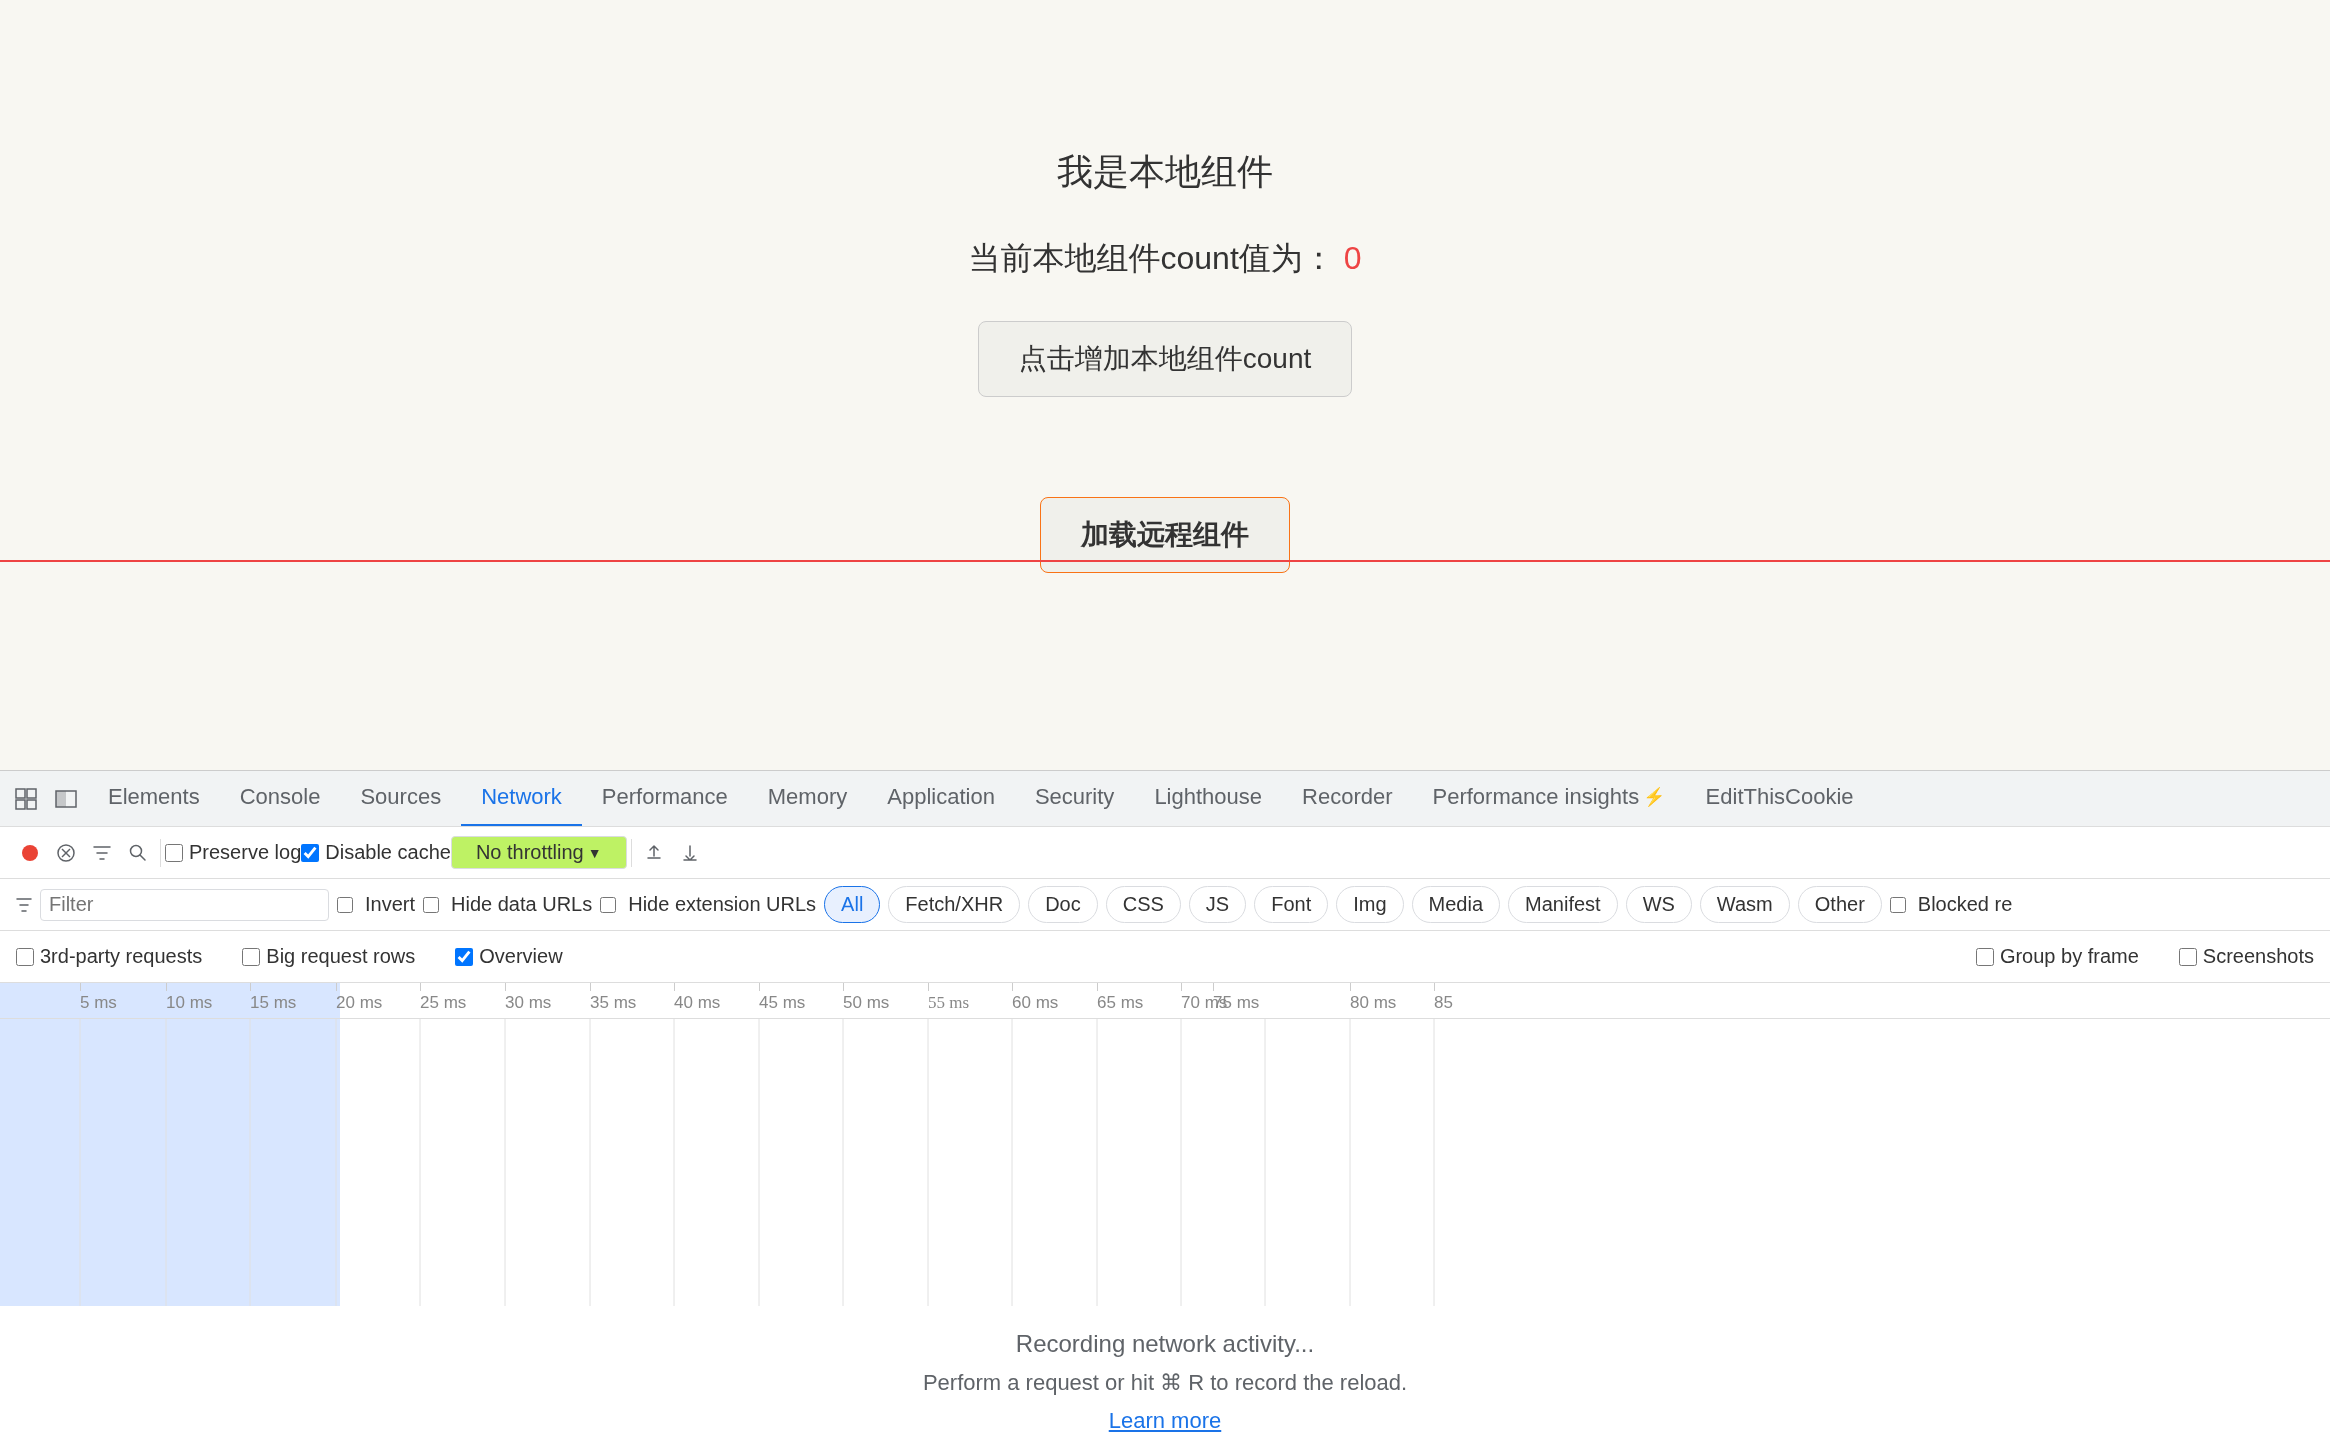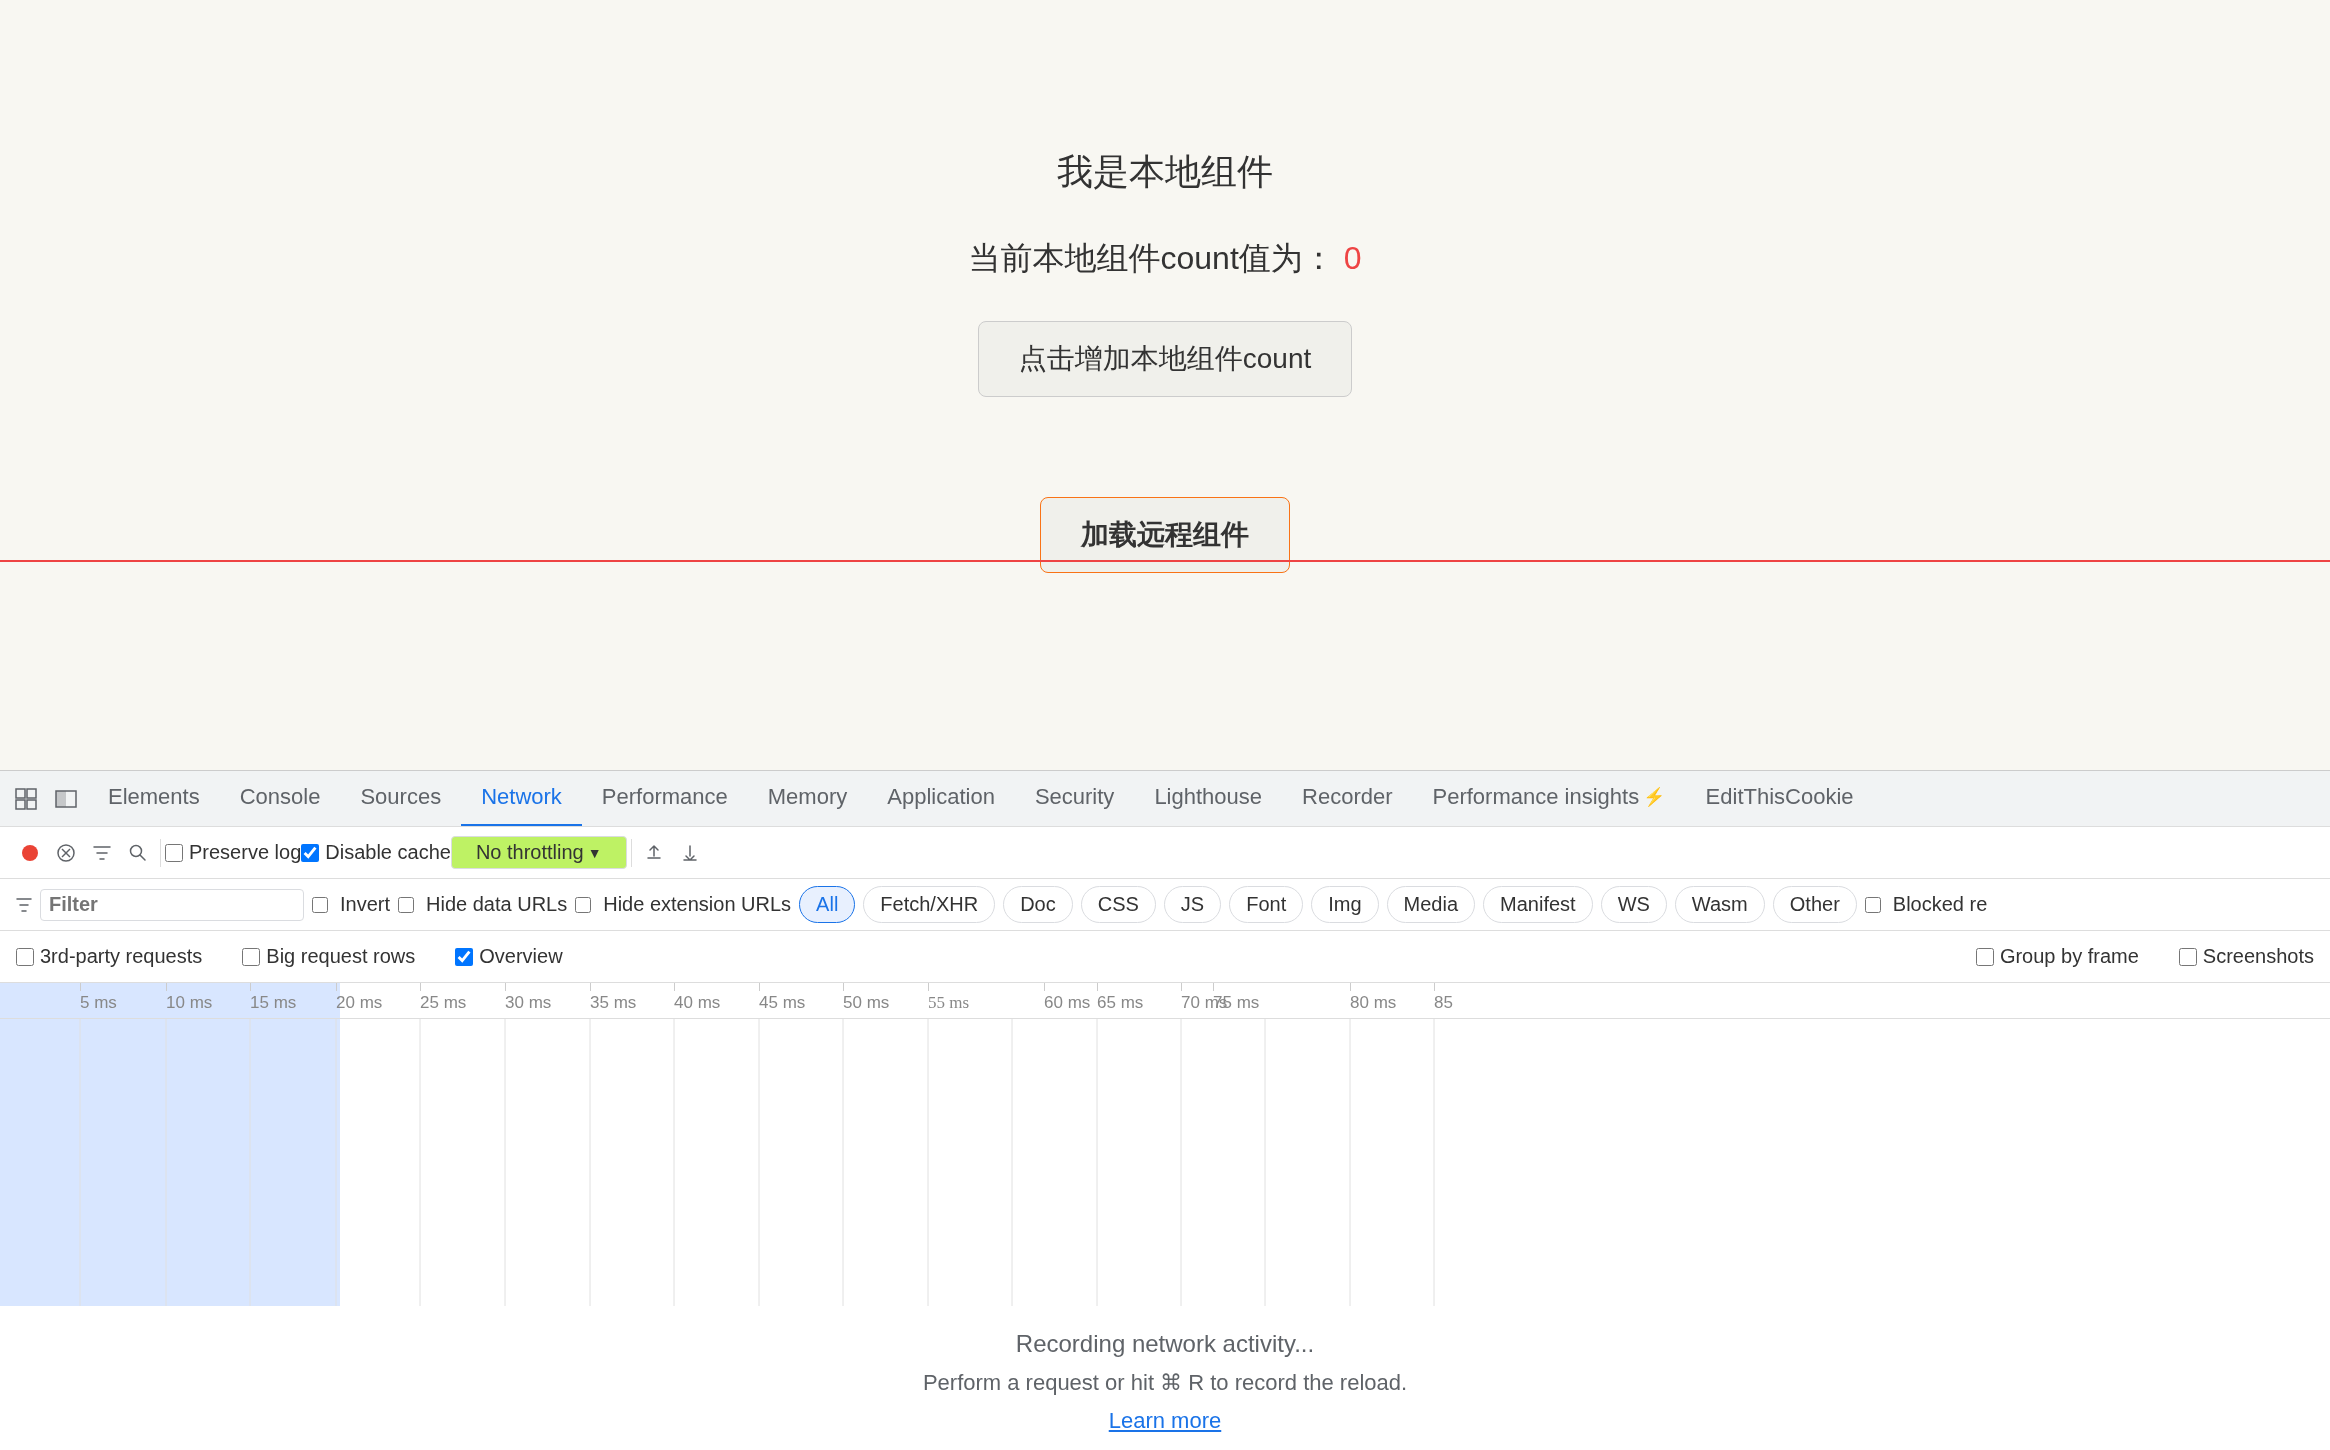--- a/index.html
+++ b/index.html
@@ -151,24 +151,23 @@
     .toolbar-btn.red-circle {
       color: #ea4335;
     }
 
     .filter-input {
       height: 32px;
       border: 1px solid #dadce0;
       border-radius: 4px;
       padding: 0 8px;
       font-size: 20px;
-      width: 264px;
+      width: 289px;
       outline: none;
       background: #fff;
-      font-weight: bold;
     }
 
     .toolbar-separator {
       width: 1px;
       height: 28px;
       background: #ddd;
       margin: 0 4px;
     }
 
     .checkbox-label {
@@ -566,21 +565,21 @@
           <span style="font-size:17px;color:#888;">45 ms</span>
         </span>
         <span class="ruler-tick" style="left:843px;">
           <div class="ruler-line"></div>
           <span style="font-size:17px;color:#888;">50 ms</span>
         </span>
         <span class="ruler-tick" style="left:928px;font-family:Liberation Serif, serif;">
           <div class="ruler-line"></div>
           <span style="font-size:17px;color:#888;">55 ms</span>
         </span>
-        <span class="ruler-tick" style="left:1012px;margin-left:32px;">
+        <span class="ruler-tick" style="left:1012px;">
           <div class="ruler-line"></div>
           <span style="font-size:17px;color:#888;">60 ms</span>
         </span>
         <span class="ruler-tick" style="left:1097px;">
           <div class="ruler-line"></div>
           <span style="font-size:17px;color:#888;">65 ms</span>
         </span>
         <span class="ruler-tick" style="left:1181px;">
           <div class="ruler-line"></div>
           <span style="font-size:17px;color:#888;">70 ms</span>

